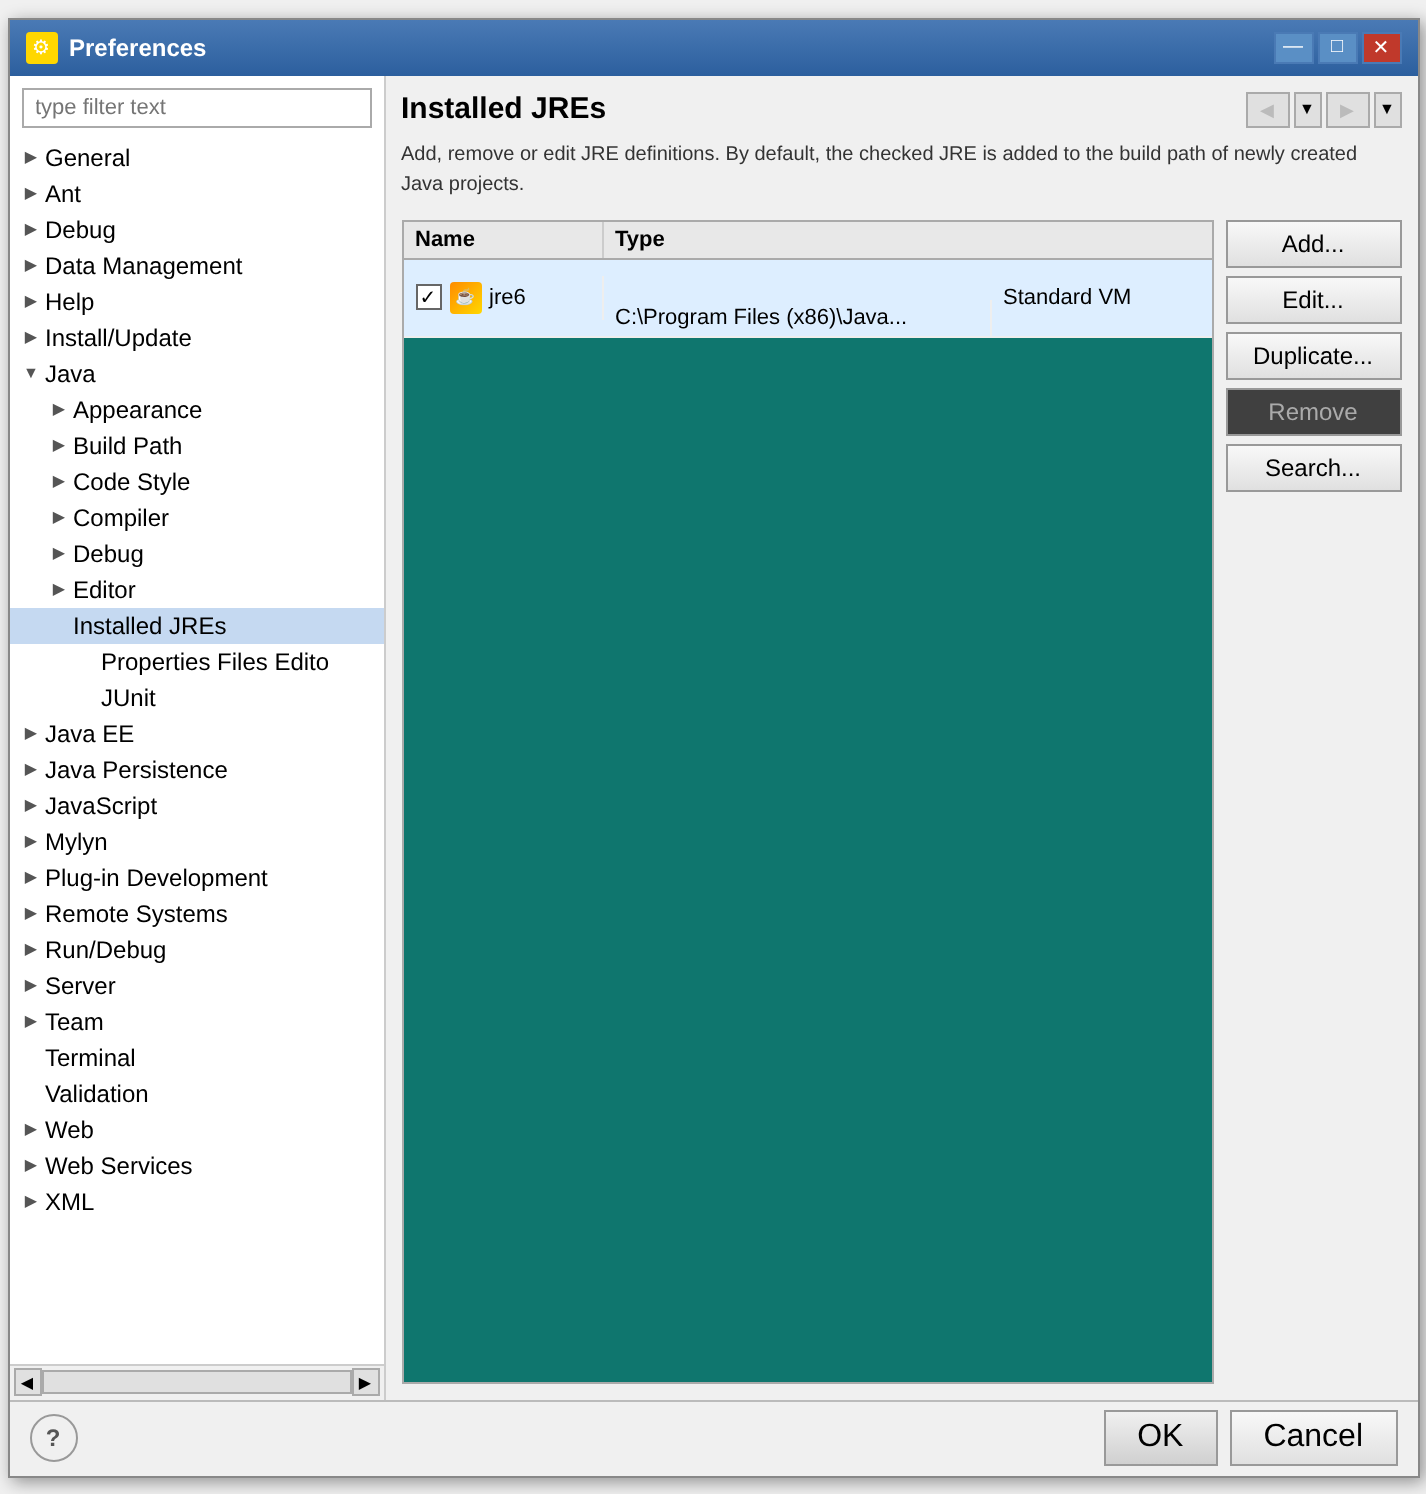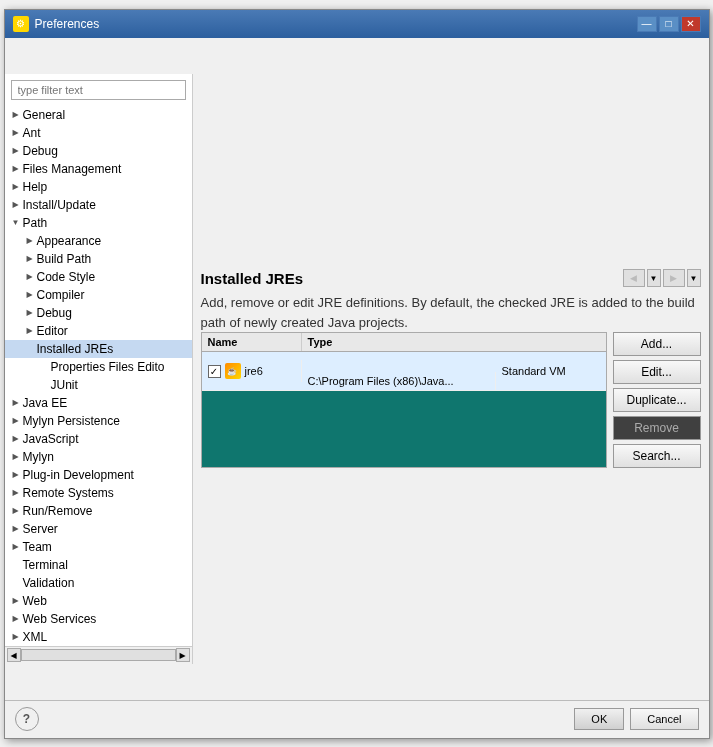--- a/index.html
+++ b/index.html
@@ -43,21 +43,21 @@
       height: 16px;
       background: #ffd700;
       border-radius: 2px;
       display: flex;
       align-items: center;
       justify-content: center;
       font-size: 10px;
     }
     .title-text {
       font-size: 12px;
-      font-weight: normal;
+      font-weight: bold;
     }
     .title-controls {
       display: flex;
       gap: 2px;
     }
     .title-btn {
       width: 20px;
       height: 16px;
       background: #5a8fc5;
       border: 1px solid #4a7ab5;
@@ -68,21 +68,20 @@
       justify-content: center;
       cursor: pointer;
     }
     .title-btn.close {
       background: #c0392b;
     }
     .content-area {
       display: flex;
       flex: 1;
       overflow: hidden;
-      align-items: center;
     }
     .left-panel {
       width: 188px;
       background: white;
       border-right: 1px solid #ccc;
       display: flex;
       flex-direction: column;
       flex-shrink: 0;
     }
     .filter-input {
@@ -190,22 +189,23 @@
       height: 18px;
       background: #e0e0e0;
       border: 1px solid #aaa;
       display: flex;
       align-items: center;
       justify-content: center;
       font-size: 8px;
       cursor: pointer;
     }
     .description-text {
-      font-size: 13px;
+      font-size: 10px;
       color: #333;
+      margin-bottom: 10px;
       line-height: 1.5;
     }
     .installed-label {
       font-size: 11px;
       margin-bottom: 4px;
     }
     .jre-table-area {
       display: flex;
       gap: 6px;
       flex: 1;
@@ -323,21 +323,21 @@
       cursor: pointer;
     }
     .footer-right {
       display: flex;
       gap: 6px;
     }
     .footer-btn {
       padding: 4px 16px;
       border: 1px solid #999;
       background: linear-gradient(to bottom, #f8f8f8, #e0e0e0);
-      font-size: 11px;
+      font-size: 16px;
       cursor: pointer;
     }
     .footer-btn.ok {
       background: linear-gradient(to bottom, #f0f0f0, #d0d0d0);
     }
   </style>
 </head>
 <body>
 
 <div class="window">
@@ -366,33 +366,33 @@
           <div class="tree-item level0">
             <span class="arrow">▶</span>
             <span class="label">Ant</span>
           </div>
           <div class="tree-item level0">
             <span class="arrow">▶</span>
             <span class="label">Debug</span>
           </div>
           <div class="tree-item level0">
             <span class="arrow">▶</span>
-            <span class="label">Files Management</span>
+            <span class="label">Data Management</span>
           </div>
           <div class="tree-item level0">
             <span class="arrow">▶</span>
             <span class="label">Help</span>
           </div>
           <div class="tree-item level0">
             <span class="arrow">▶</span>
             <span class="label">Install/Update</span>
           </div>
           <div class="tree-item level0">
             <span class="arrow">▼</span>
-            <span class="label">Path</span>
+            <span class="label">Java</span>
           </div>
           <div class="tree-item level1">
             <span class="arrow">▶</span>
             <span class="label">Appearance</span>
           </div>
           <div class="tree-item level1">
             <span class="arrow">▶</span>
             <span class="label">Build Path</span>
           </div>
           <div class="tree-item level1">
@@ -422,41 +422,41 @@
           <div class="tree-item level2">
             <span class="arrow"></span>
             <span class="label">JUnit</span>
           </div>
           <div class="tree-item level0">
             <span class="arrow">▶</span>
             <span class="label">Java EE</span>
           </div>
           <div class="tree-item level0">
             <span class="arrow">▶</span>
-            <span class="label">Mylyn Persistence</span>
+            <span class="label">Java Persistence</span>
           </div>
           <div class="tree-item level0">
             <span class="arrow">▶</span>
             <span class="label">JavaScript</span>
           </div>
           <div class="tree-item level0">
             <span class="arrow">▶</span>
             <span class="label">Mylyn</span>
           </div>
           <div class="tree-item level0">
             <span class="arrow">▶</span>
             <span class="label">Plug-in Development</span>
           </div>
           <div class="tree-item level0">
             <span class="arrow">▶</span>
             <span class="label">Remote Systems</span>
           </div>
           <div class="tree-item level0">
             <span class="arrow">▶</span>
-            <span class="label">Run/Remove</span>
+            <span class="label">Run/Debug</span>
           </div>
           <div class="tree-item level0">
             <span class="arrow">▶</span>
             <span class="label">Server</span>
           </div>
           <div class="tree-item level0">
             <span class="arrow">▶</span>
             <span class="label">Team</span>
           </div>
           <div class="tree-item level0">

